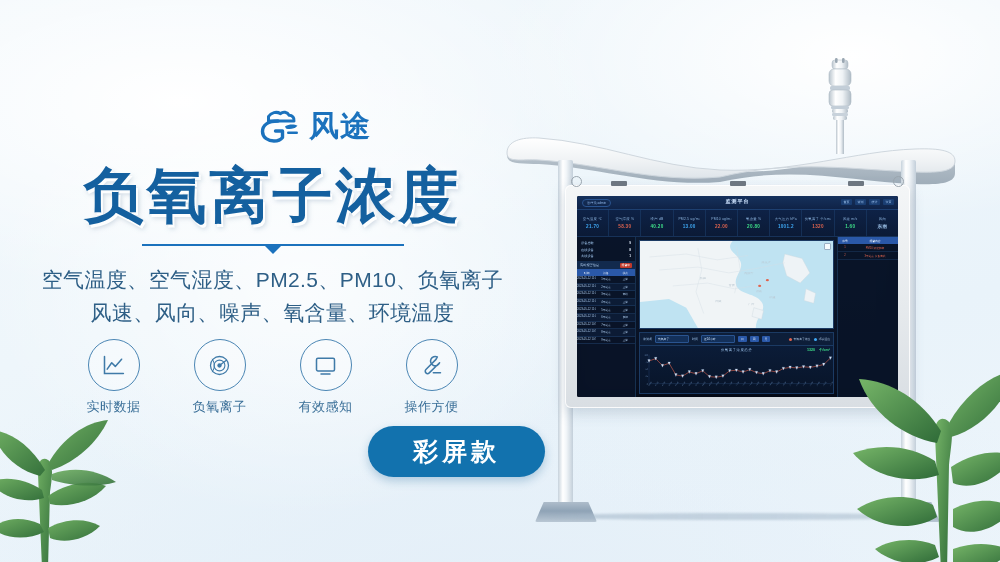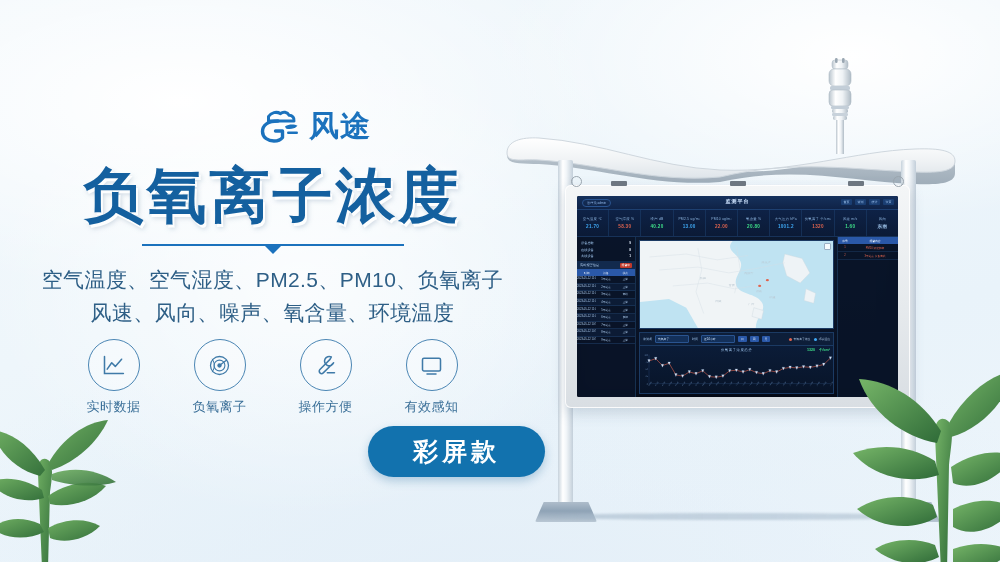--- a/index.html
+++ b/index.html
@@ -308,34 +308,34 @@
             <circle cx="15" cy="15" r="2.4" fill="#3f7aa8"></circle>
             <path d="M15 15 L23 9" fill="none" stroke="#3f7aa8" stroke-width="1.4" stroke-linecap="round"></path>
             <path d="M7 8 C10 12 10 18 7 22" fill="none" stroke="#3f7aa8" stroke-width="1.1" stroke-linecap="round"></path>
           </svg>
         </div>
         <div class="feature-label">负氧离子</div>
       </div>
       <div class="feature">
         <div class="feature-circle">
           <svg viewBox="0 0 30 30" width="27" height="27">
+            <rect x="5" y="7" width="20" height="14" rx="1.6" fill="none" stroke="#3f7aa8" stroke-width="1.7"></rect>
+            <path d="M10 24.5 L20 24.5" fill="none" stroke="#3f7aa8" stroke-width="1.7" stroke-linecap="round"></path>
+          </svg>
+        </div>
+        <div class="feature-label">有效感知</div>
+      </div>
+      <div class="feature">
+        <div class="feature-circle">
+          <svg viewBox="0 0 30 30" width="27" height="27">
             <path d="M21.5 5.5 A5.2 5.2 0 1 0 24 12 L24 12 L12.5 23.2 A2.6 2.6 0 0 1 8.8 19.5 L20 8.2 Z" fill="none" stroke="#3f7aa8" stroke-width="1.7" stroke-linejoin="round"></path>
             <path d="M17 23 L25 23" fill="none" stroke="#3f7aa8" stroke-width="1.6" stroke-linecap="round"></path>
           </svg>
         </div>
         <div class="feature-label">操作方便</div>
-      </div>
-      <div class="feature">
-        <div class="feature-circle">
-          <svg viewBox="0 0 30 30" width="27" height="27">
-            <rect x="5" y="7" width="20" height="14" rx="1.6" fill="none" stroke="#3f7aa8" stroke-width="1.7"></rect>
-            <path d="M10 24.5 L20 24.5" fill="none" stroke="#3f7aa8" stroke-width="1.7" stroke-linecap="round"></path>
-          </svg>
-        </div>
-        <div class="feature-label">有效感知</div>
       </div>
     </div>
 
     <div class="cta">
       <button class="cta-pill">彩屏款</button>
     </div>
   </div>
 
   <div class="station">
 

